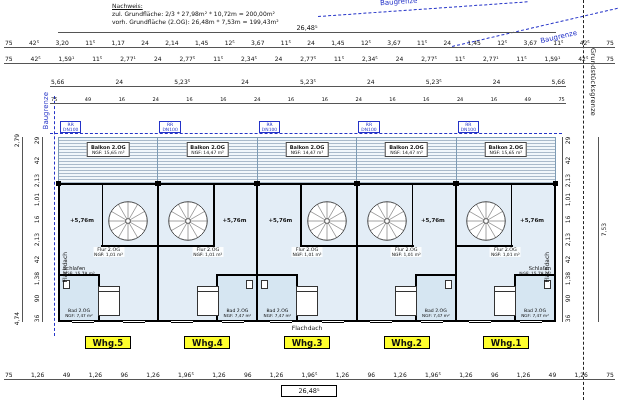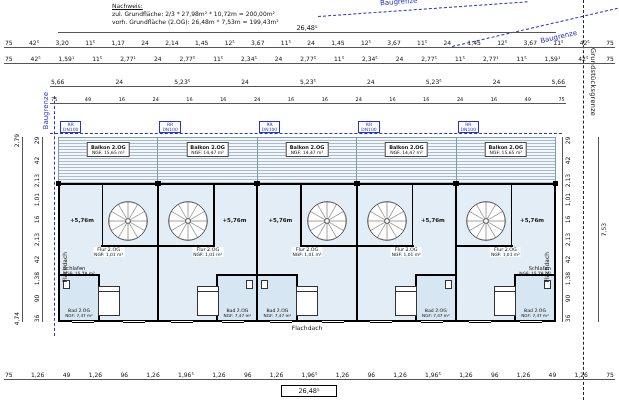--- a/index.html
+++ b/index.html
@@ -524,20 +524,31 @@
     <div class="win win-a"></div>
     <div class="win win-b"></div>
   </div>
 </div>
   </div>
 
   <div class="flach-v flach-left">Flachdach</div>
   <div class="flach-v flach-right">Flachdach</div>
   <div class="flach-bottom">Flachdach</div>
 
+  <div class="unit-labels" id="unit-labels">
+  <div class="whg-label">Whg.5</div>
+
+  <div class="whg-label">Whg.4</div>
+
+  <div class="whg-label">Whg.3</div>
+
+  <div class="whg-label">Whg.2</div>
+
+  <div class="whg-label">Whg.1</div>
+</div>
 
   <div class="dimrow" id="dim-bottom">
       <span class="dim">75</span>
       <span class="dim">1,26</span>
       <span class="dim">49</span>
       <span class="dim">1,26</span>
       <span class="dim">96</span>
       <span class="dim">1,26</span>
       <span class="dim">1,96⁵</span>
       <span class="dim">1,26</span>

